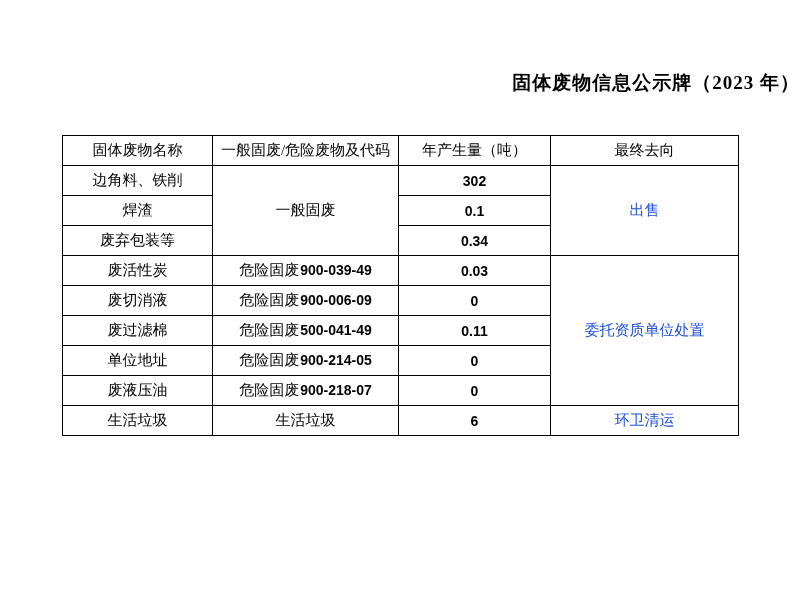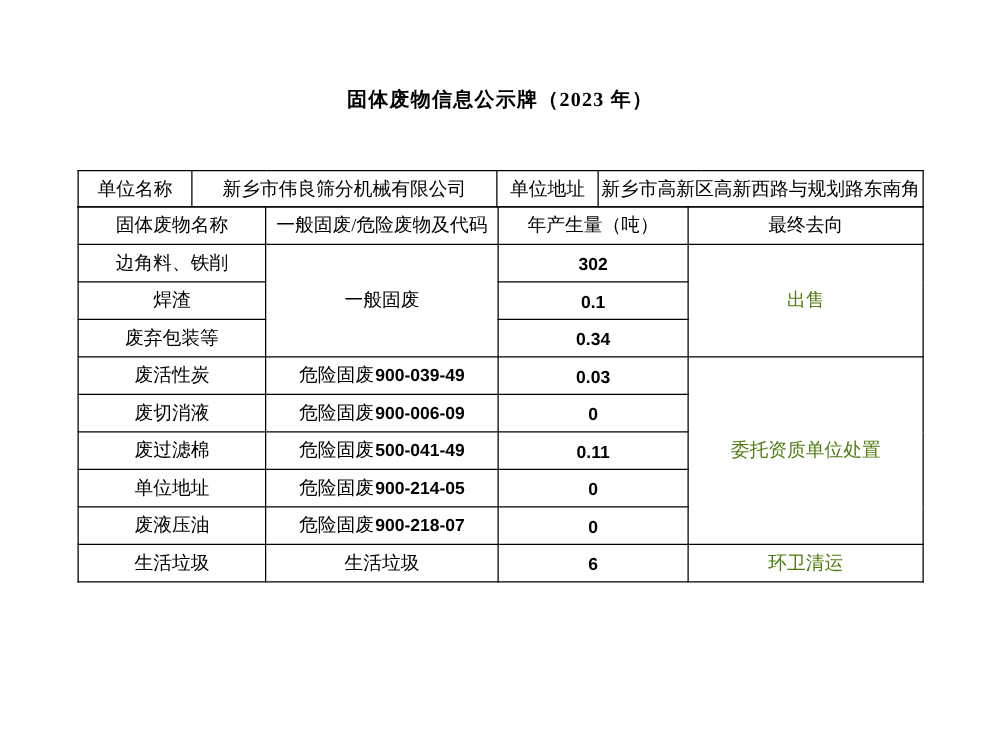--- a/index.html
+++ b/index.html
@@ -10,22 +10,22 @@
     background: #ffffff;
     font-family: "Liberation Serif", "DejaVu Serif", serif;
     color: #000000;
     overflow: hidden;
   }
   .doc-title {
     position: absolute;
     top: 70px;
     left: 0;
     width: 800px;
-    text-align: center;
-    font-size: 16px;
+    text-align: right;
+    font-size: 19px;
     font-weight: bold;
     letter-spacing: 1px;
   }
   .tables {
     position: absolute;
     top: 136px;
     left: 62px;
     width: 676px;
   }
   table {
@@ -45,21 +45,21 @@
   }
   .t-a td { height: 28px; }
   .t-b td { height: 29px; }
   .t-c td { height: 29px; }
   .num {
     font-family: "Liberation Sans", "DejaVu Sans", sans-serif;
     font-weight: 600;
     font-size: 14px;
   }
   .code { margin-left: 1px; }
-  .blue { color: #4d7c0f; }
+  .blue { color: #1d4ed8; }
 </style>
 </head>
 <body>
 
 <div class="screen">
 
   <div class="doc-title">固体废物信息公示牌（2023 年）</div>
 
   <div class="tables">
 
@@ -68,26 +68,20 @@
         <col style="width:91px">
           <col style="width:59px">
           <col style="width:75px">
           <col style="width:110px">
         <col style="width:81px">
           <col style="width:82px">
           <col style="width:67px">
           <col style="width:111px">
       </colgroup>
       <tbody>
-          <tr>
-        <td>单位名称</td>
-        <td colspan="3">新乡市伟良筛分机械有限公司</td>
-        <td>单位地址</td>
-        <td colspan="3">新乡市高新区高新西路与规划路东南角</td>
-      </tr>
     </tbody>
       </table>
 
 
     <table class="t-c">
       <colgroup>
         <col style="width:150px">
           <col style="width:186px">
           <col style="width:152px">
           <col style="width:188px">

